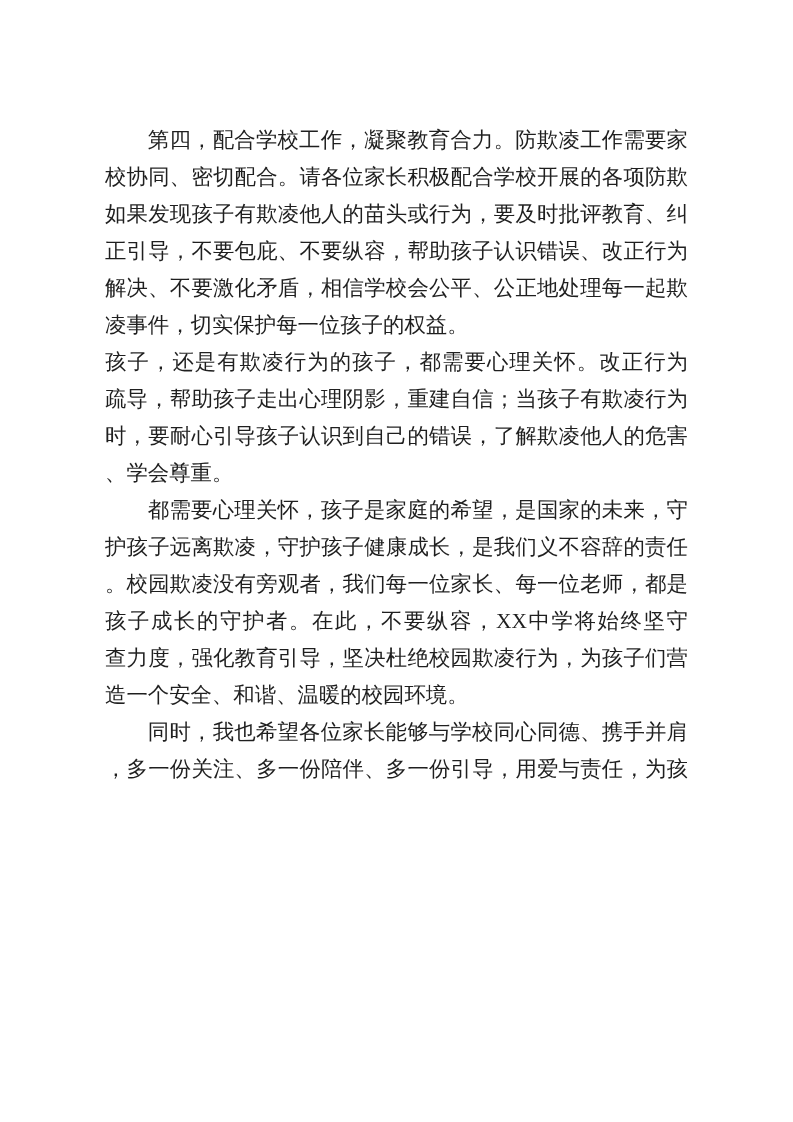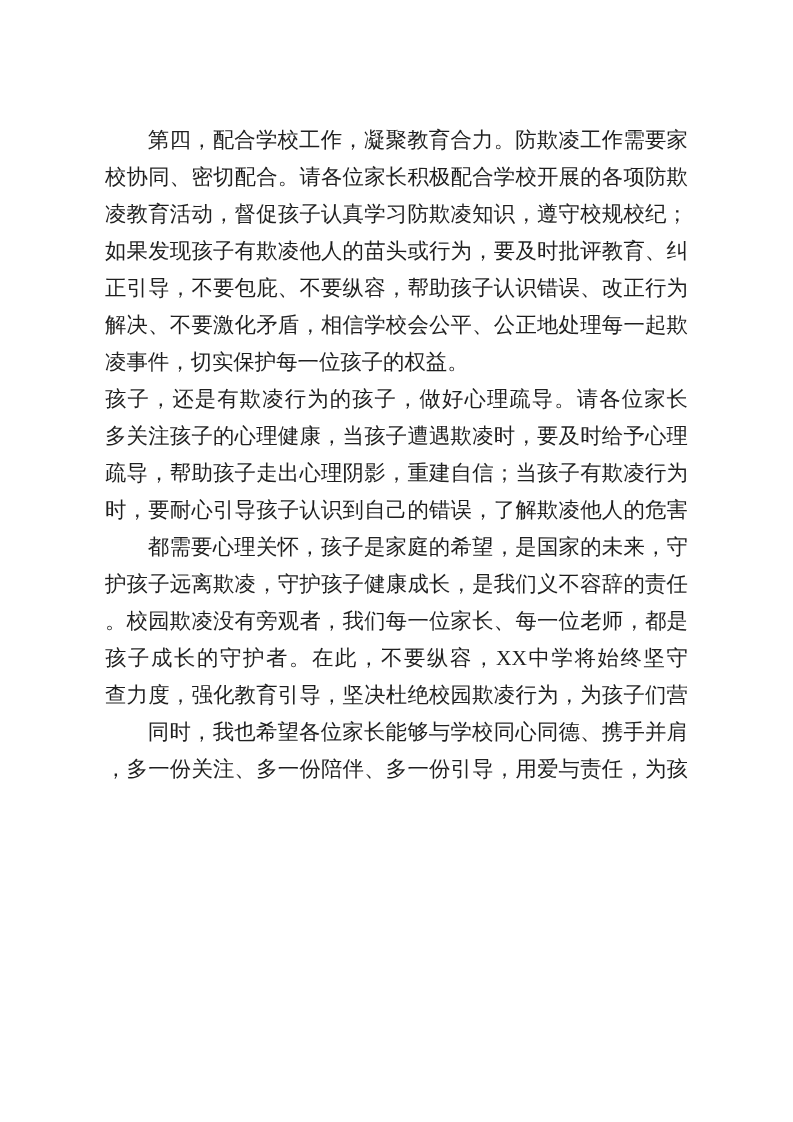--- a/index.html
+++ b/index.html
@@ -68,38 +68,38 @@
   }
 </style>
 </head>
 <body>
 
 <div class="page">
   <div class="body-text">
       <div class="para">
         <div class="line fill indent">第四，配合学校工作，凝聚教育合力。防欺凌工作需要家</div>
         <div class="line fill">校协同、密切配合。请各位家长积极配合学校开展的各项防欺</div>
-        <div class="line fill">凌教育活动，督促孩子认真学习防欺凌知识，遵守校规校纪；</div>
         <div class="line fill">如果发现孩子有欺凌他人的苗头或行为，要及时批评教育、纠</div>
         <div class="line fill">正引导，不要包庇、不要纵容，帮助孩子认识错误、改正行为</div>
         <div class="line fill">解决、不要激化矛盾，相信学校会公平、公正地处理每一起欺</div>
         <div class="line">凌事件，切实保护每一位孩子的权益。</div>
       </div>
       <div class="para">
-        <div class="line fill">孩子，还是有欺凌行为的孩子，做好心理疏导。请各位家长</div>
-        <div class="line fill">多关注孩子的心理健康，当孩子遭遇欺凌时，要及时给予心理</div>
+        <div class="line fill">孩子，还是有欺凌行为的孩子，都需要心理关怀。改正行为</div>
         <div class="line fill">疏导，帮助孩子走出心理阴影，重建自信；当孩子有欺凌行为</div>
         <div class="line fill">时，要耐心引导孩子认识到自己的错误，了解欺凌他人的危害</div>
+        <div class="line">、学会尊重。</div>
       </div>
       <div class="para">
         <div class="line fill indent">都需要心理关怀，孩子是家庭的希望，是国家的未来，守</div>
         <div class="line fill">护孩子远离欺凌，守护孩子健康成长，是我们义不容辞的责任</div>
         <div class="line fill">。校园欺凌没有旁观者，我们每一位家长、每一位老师，都是</div>
         <div class="line fill">孩子成长的守护者。在此，不要纵容，XX中学将始终坚守</div>
         <div class="line fill">查力度，强化教育引导，坚决杜绝校园欺凌行为，为孩子们营</div>
+        <div class="line">造一个安全、和谐、温暖的校园环境。</div>
       </div>
       <div class="para">
         <div class="line fill indent">同时，我也希望各位家长能够与学校同心同德、携手并肩</div>
         <div class="line fill">，多一份关注、多一份陪伴、多一份引导，用爱与责任，为孩</div>
       </div>
     </div>
   <div class="footer">
     <span class="dash">—</span><span class="num">4</span><span class="dash">—</span>
   </div>
 </div>

